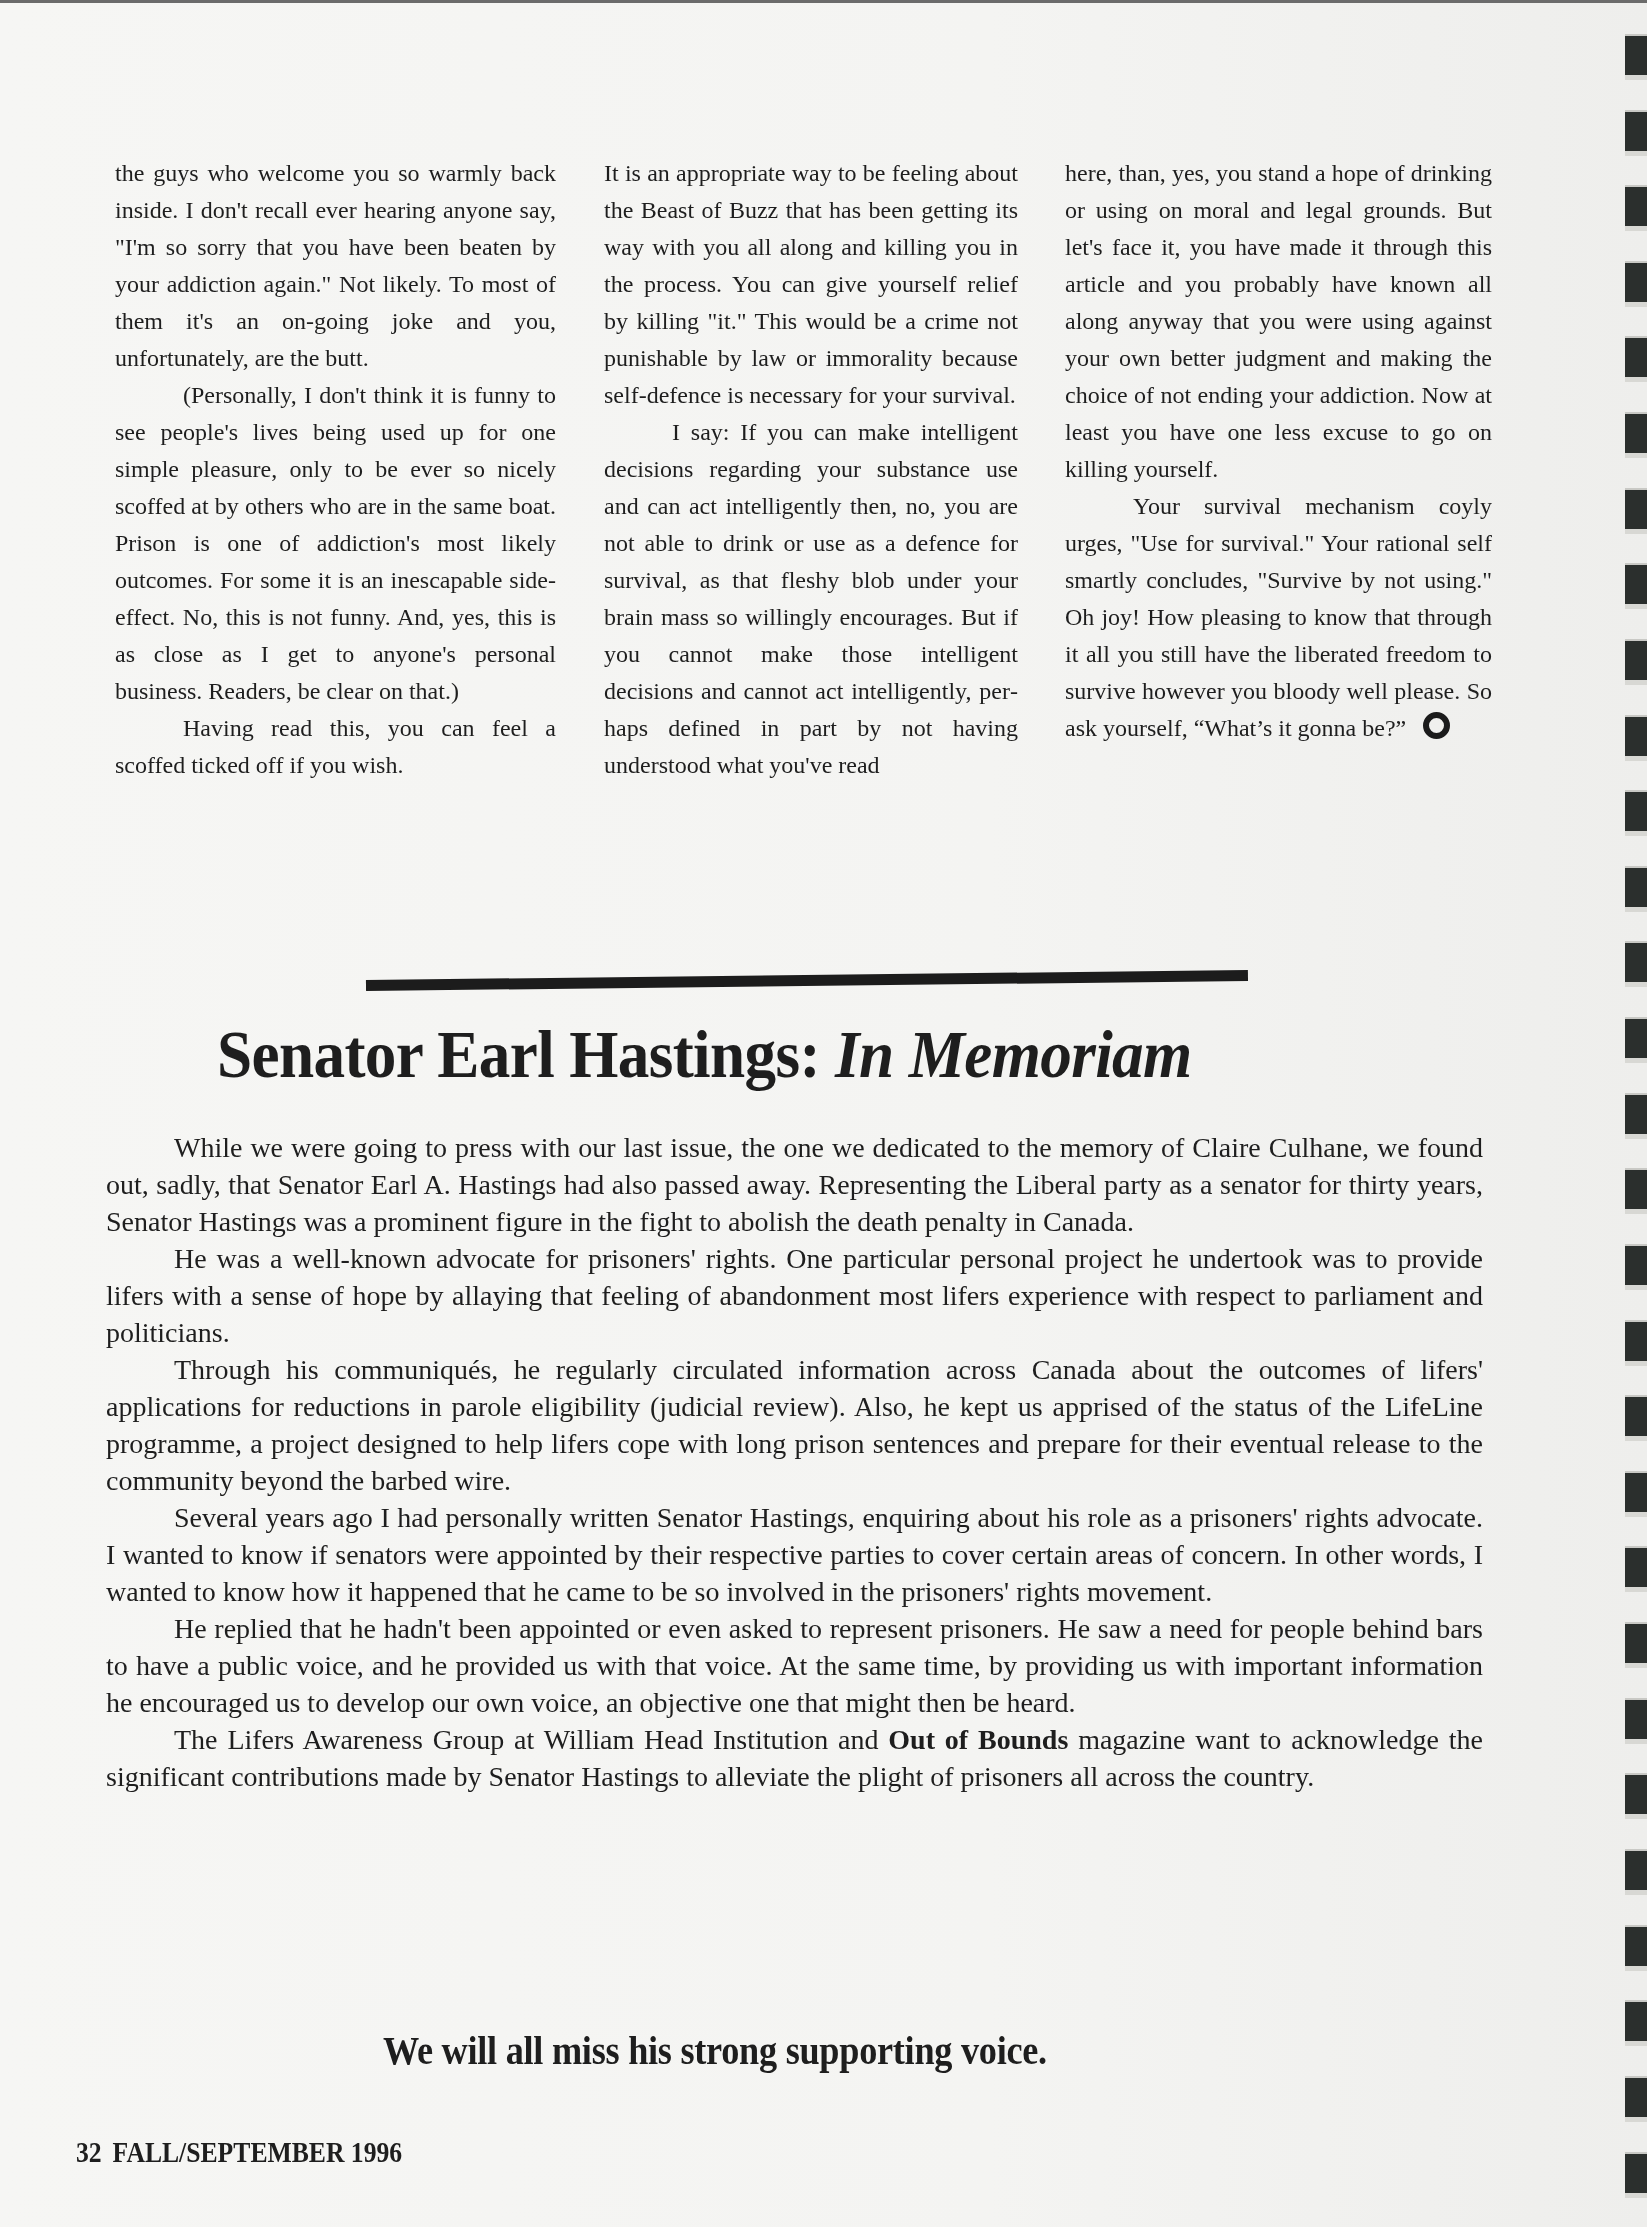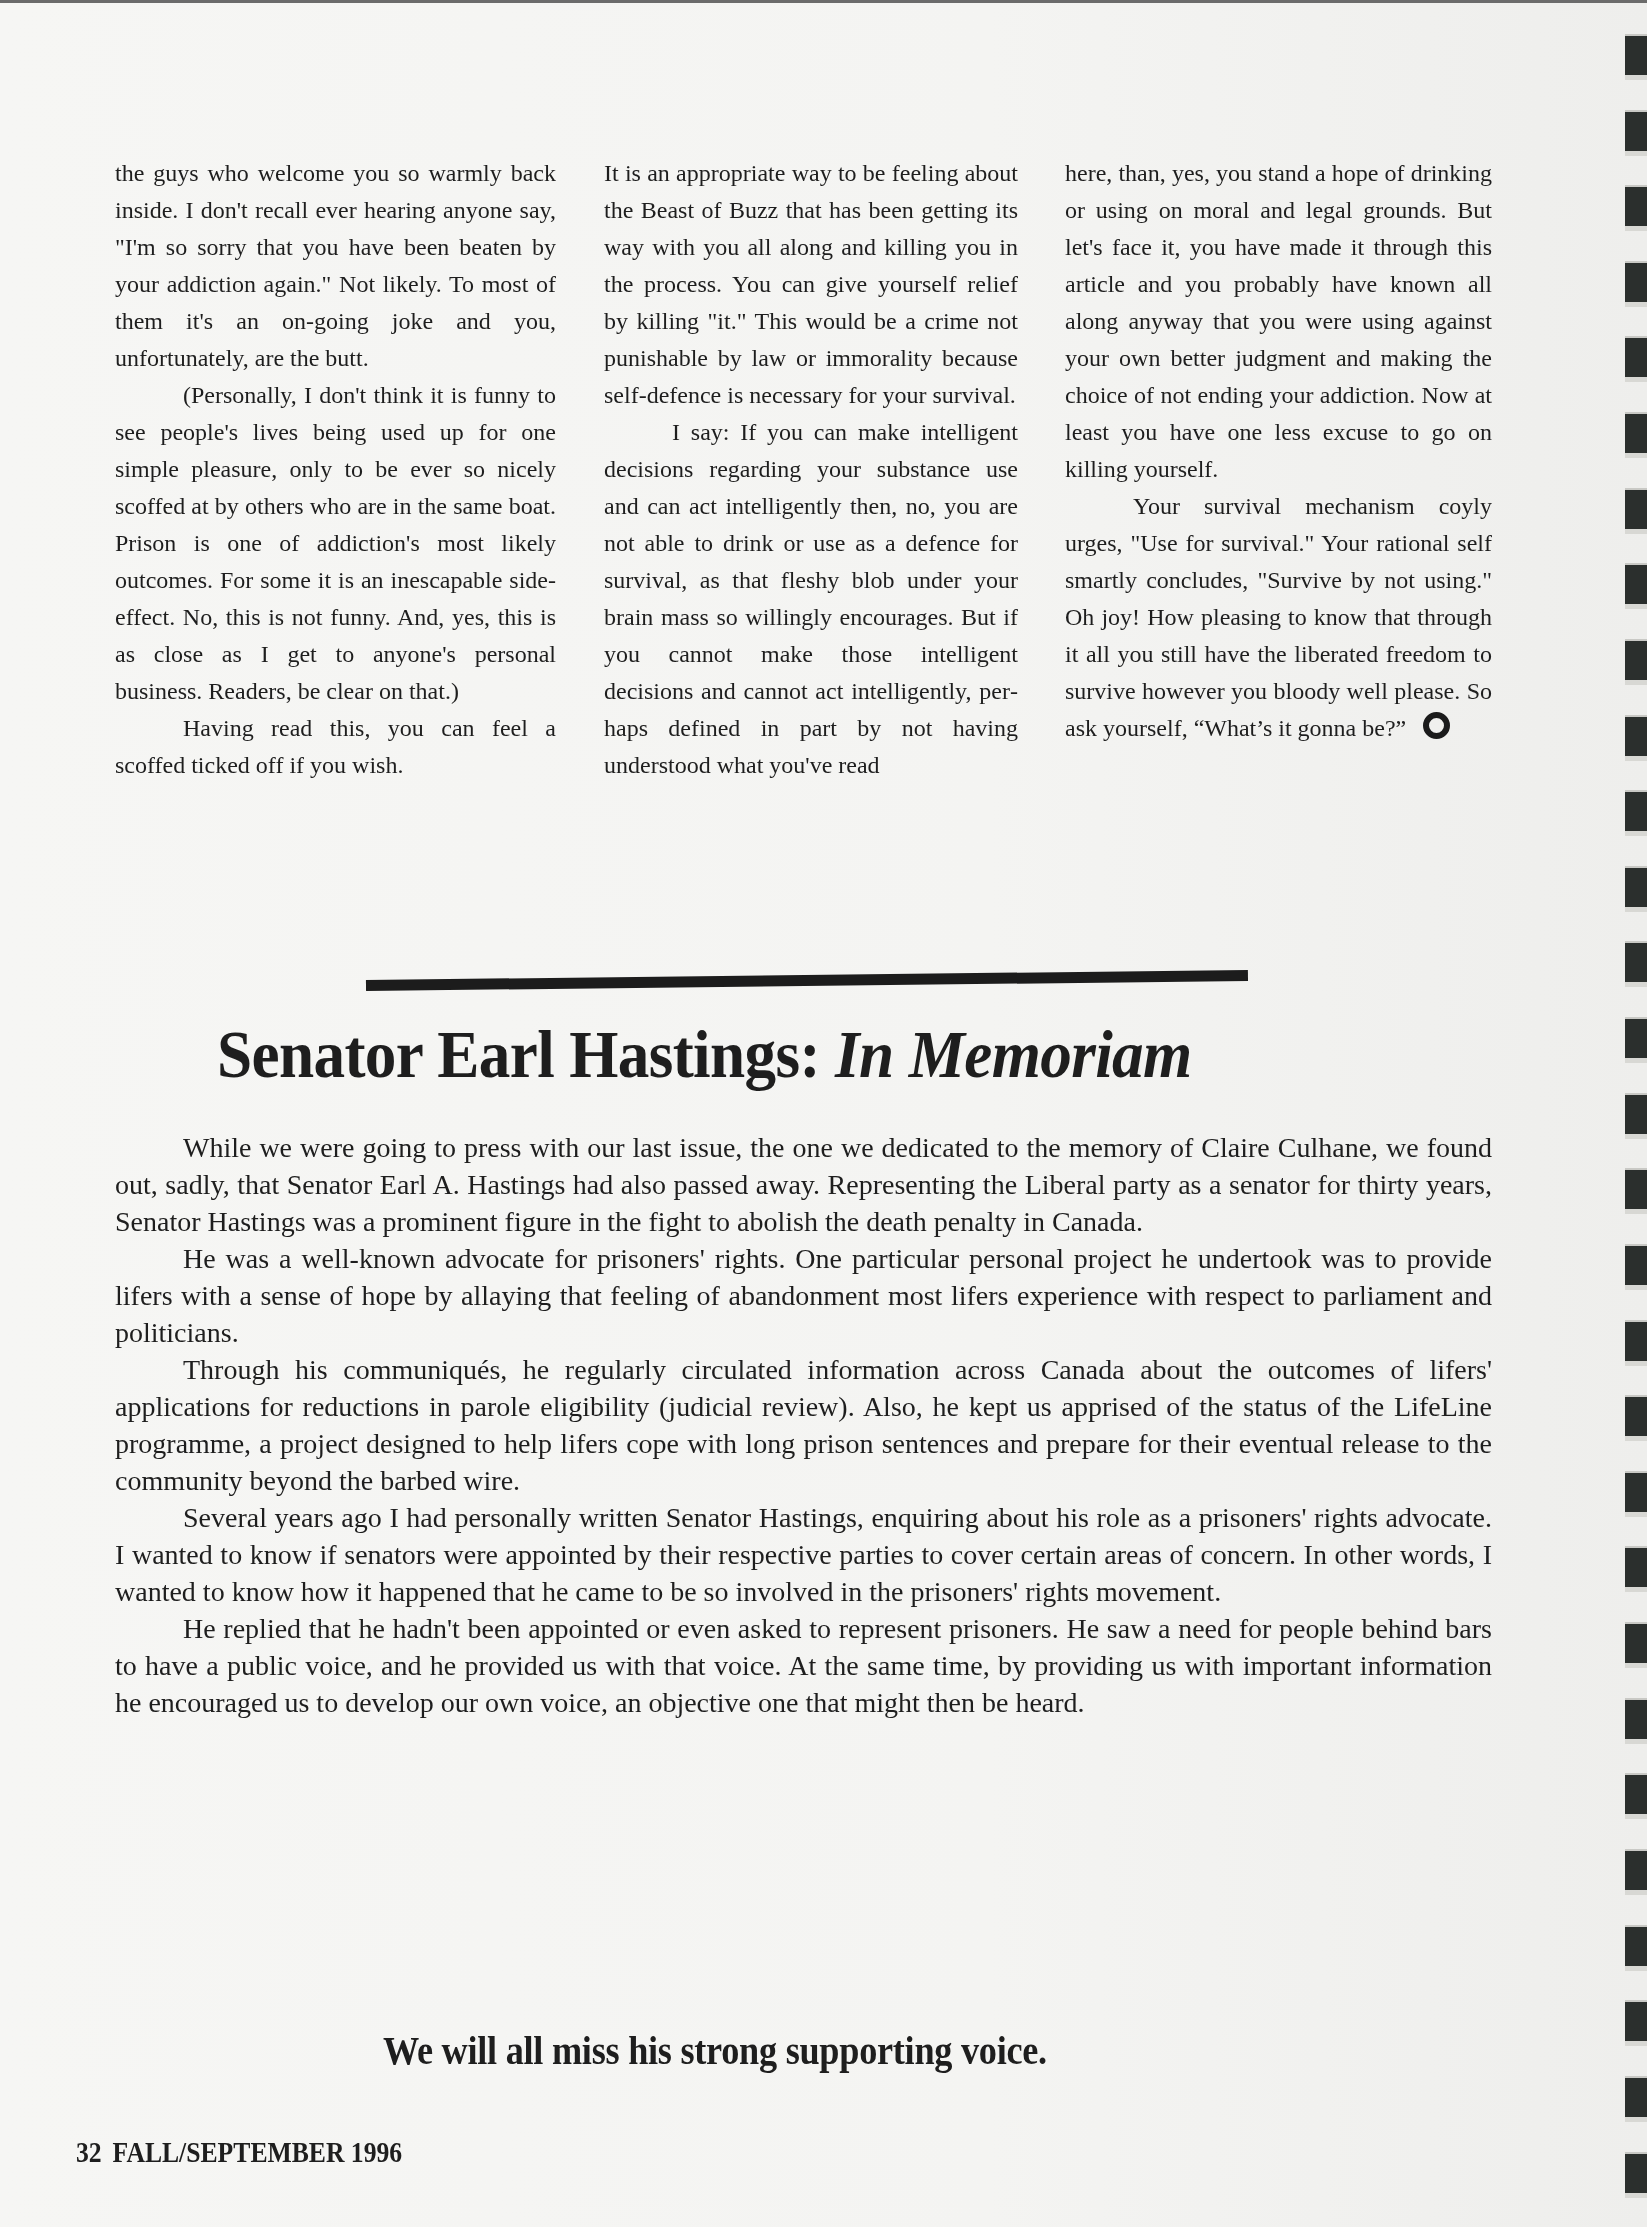--- a/index.html
+++ b/index.html
@@ -24,21 +24,21 @@
     border-radius: 50%; vertical-align: -2.7px; margin-left: 16.3px; box-sizing: content-box; }
 
   .rule { position: absolute; left: 366px; top: 980px; width: 882px; height: 11px;
     background: #1c1c1c; transform: rotate(-0.65deg); transform-origin: left center; }
 
   .headline { position: absolute; left: 217px; top: 1014px; width: 1221px;
     font-size: 68px; font-weight: bold; line-height: 81px; white-space: nowrap;
     letter-spacing: -0.7px; transform: scaleX(0.93); transform-origin: left top; }
   .headline .ital { font-style: italic; }
 
-  .body2 { position: absolute; left: 115px; top: 1129px; width: 1377px;
+  .body2 { position: absolute; left: 106px; top: 1129px; width: 1377px;
     font-size: 28px; line-height: 37px; text-align: justify; }
   .body2 p { margin: 0; text-indent: 68px; }
   .body2 b { font-weight: bold; }
 
   .closing { position: absolute; left: 383px; top: 2028px; font-size: 39px;
     font-weight: bold; white-space: nowrap; letter-spacing: -0.3px;
     transform: scaleX(0.93); transform-origin: left top; }
 
   .footer { position: absolute; left: 76px; top: 2137px; font-size: 28.5px;
     font-weight: bold; white-space: nowrap; transform: scaleX(0.9); transform-origin: left top; }
@@ -75,20 +75,21 @@
   <h1 class="headline" style="margin:0;">
     <span>Senator Earl Hastings: </span><span class="ital">In Memoriam</span>
   </h1>
 
   <div class="body2">
     <p>While we were going to press with our last issue, the one we dedicated to the memory of Claire Culhane, we found out, sadly, that Senator Earl A. Hastings had also passed away. Representing the Liberal party as a senator for thirty years, Senator Hastings was a prominent figure in the fight to abolish the death penalty in Canada.</p>
     <p>He was a well-known advocate for prisoners' rights. One particular personal project he undertook was to provide lifers with a sense of hope by allaying that feeling of abandonment most lifers experience with respect to parliament and politicians.</p>
     <p>Through his communiqués, he regularly circulated information across Canada about the outcomes of lifers' applications for reductions in parole eligibility (judicial review). Also, he kept us apprised of the status of the LifeLine programme, a project designed to help lifers cope with long prison sentences and prepare for their eventual release to the community beyond the barbed wire.</p>
     <p>Several years ago I had personally written Senator Hastings, enquiring about his role as a prisoners' rights advocate. I wanted to know if senators were appointed by their respective parties to cover certain areas of concern. In other words, I wanted to know how it happened that he came to be so involved in the prisoners' rights movement.</p>
     <p>He replied that he hadn't been appointed or even asked to represent prisoners. He saw a need for people behind bars to have a public voice, and he provided us with that voice. At the same time, by providing us with important information he encouraged us to develop our own voice, an objective one that might then be heard.</p>
+    <p><span>The Lifers Awareness Group at William Head Institution and </span><b>Out of Bounds</b><span> magazine want to acknowl­edge the significant contributions made by Senator Hastings to alleviate the plight of prisoners all across the country.</span></p>
   </div>
 
   <div class="closing">We will all miss his strong supporting voice.</div>
 
   <div class="footer">
     <span class="pg">32</span><span>FALL/SEPTEMBER 1996</span>
   </div>
 
   <div class="binding" id="binding">
       <div class="hole" style="top: 34px; background: rgb(43, 47, 45);"></div>

